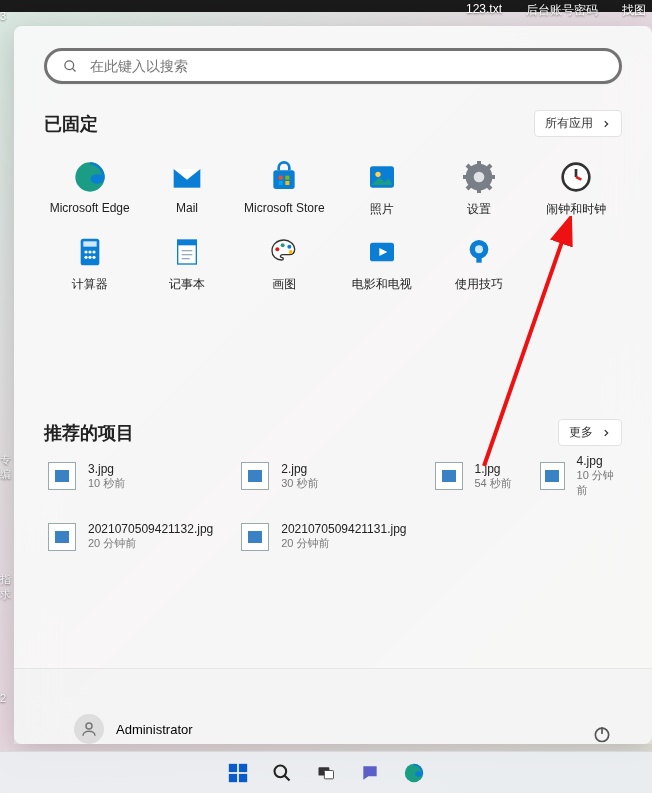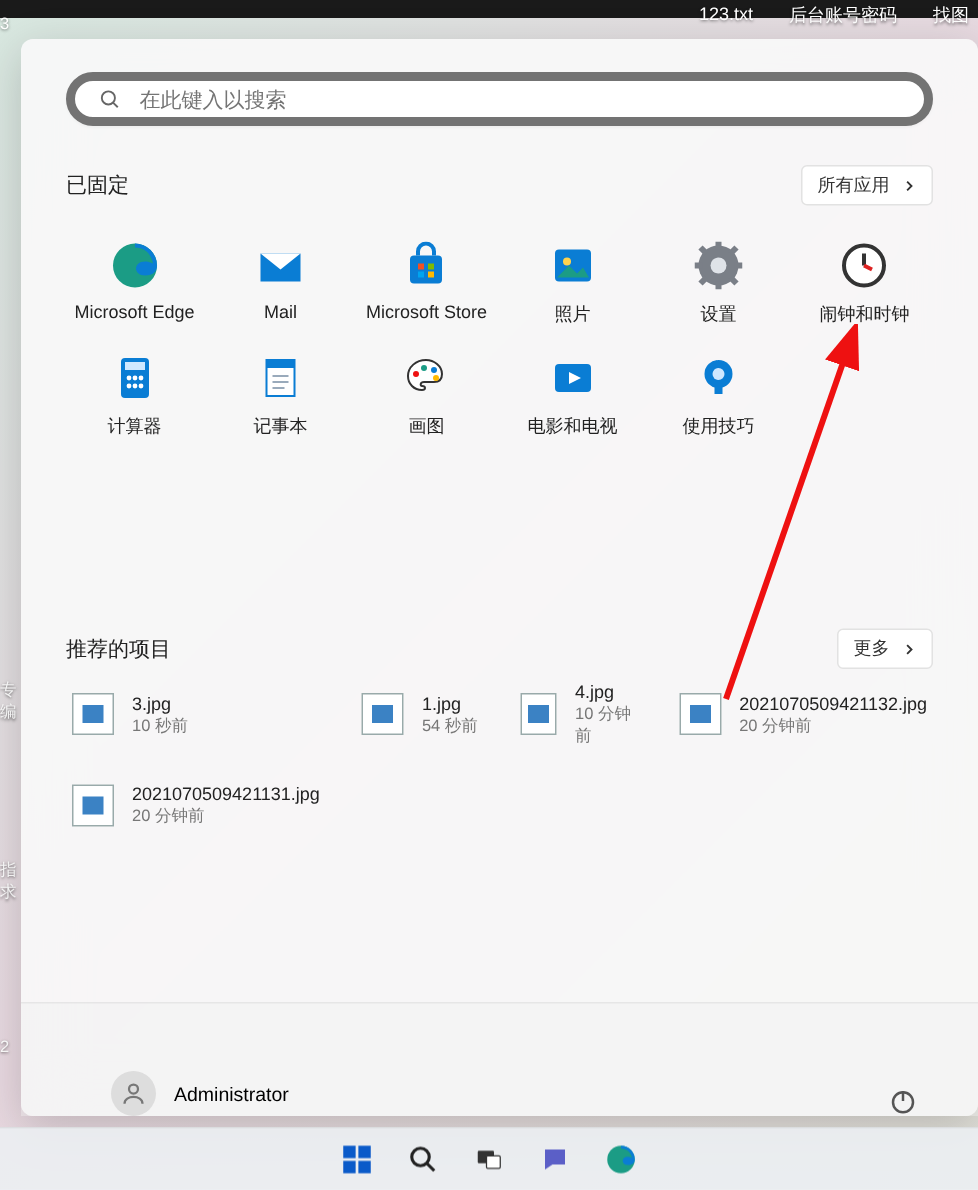--- a/index.html
+++ b/index.html
@@ -20,34 +20,34 @@
     background: rgba(248,248,248,0.92);
     backdrop-filter: blur(20px);
     border-radius: 8px;
     box-shadow: 0 8px 30px rgba(0,0,0,.18);
     display: flex; flex-direction: column;
     padding: 22px 30px 0 30px;
   }
 
   .search-box {
     height: 36px; border-radius: 18px;
-    background: #fff; border: 6px solid #737373;
+    background: #fff; border: 3px solid #737373;
     display: flex; align-items: center; gap: 12px; padding: 0 16px;
     box-shadow: 0 1px 2px rgba(0,0,0,.04);
   }
   .search-box input {
     border: none; outline: none; flex: 1; font-size: 14px;
     background: transparent; color: #333;
   }
 
   .section-head {
     display: flex; justify-content: space-between; align-items: center;
     margin-top: 26px;
   }
-  .section-head h2 { font-size: 14px; font-weight: 400; color: #222; }
+  .section-head h2 { font-size: 18px; font-weight: 700; color: #222; }
   .chip {
     display: flex; align-items: center; gap: 8px;
     font-size: 12px; color: #333;
     background: #fff; border: 1px solid #e2e2e2;
     padding: 4px 10px; border-radius: 4px;
     cursor: pointer;
   }
 
   .pinned-grid {
     display: grid; grid-template-columns: repeat(6, 1fr);
@@ -290,20 +290,29 @@
     <div class="reco-meta">
           <div class="name">3.jpg</div>
     <div class="time">10 秒前</div>
         </div>
       </div>
       <div class="reco-item">
         <div class="reco-thumb">
           <div class="inner"></div>
         </div>
     <div class="reco-meta">
+          <div class="name">2.jpg</div>
+    <div class="time">30 秒前</div>
+        </div>
+      </div>
+      <div class="reco-item">
+        <div class="reco-thumb">
+          <div class="inner"></div>
+        </div>
+    <div class="reco-meta">
           <div class="name">1.jpg</div>
     <div class="time">54 秒前</div>
         </div>
       </div>
       <div class="reco-item">
         <div class="reco-thumb">
           <div class="inner"></div>
         </div>
     <div class="reco-meta">
           <div class="name">4.jpg</div>

